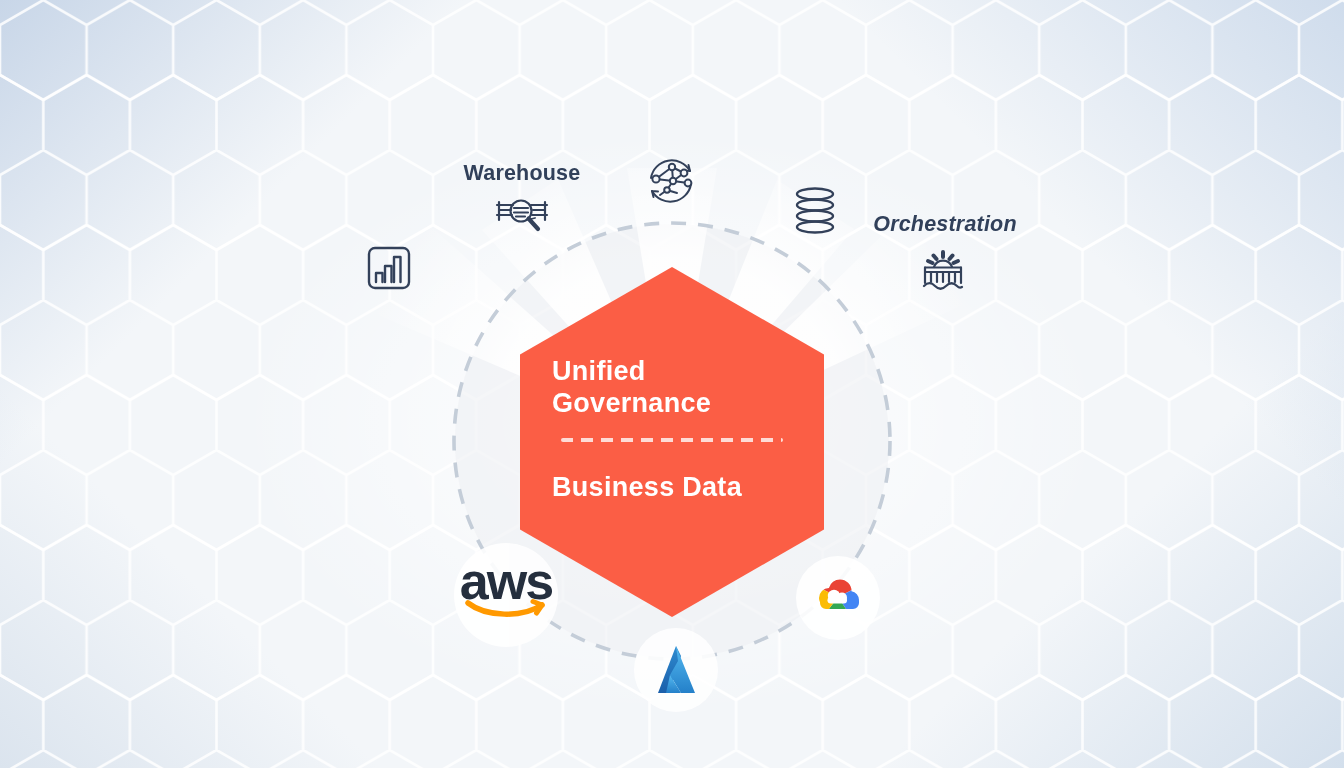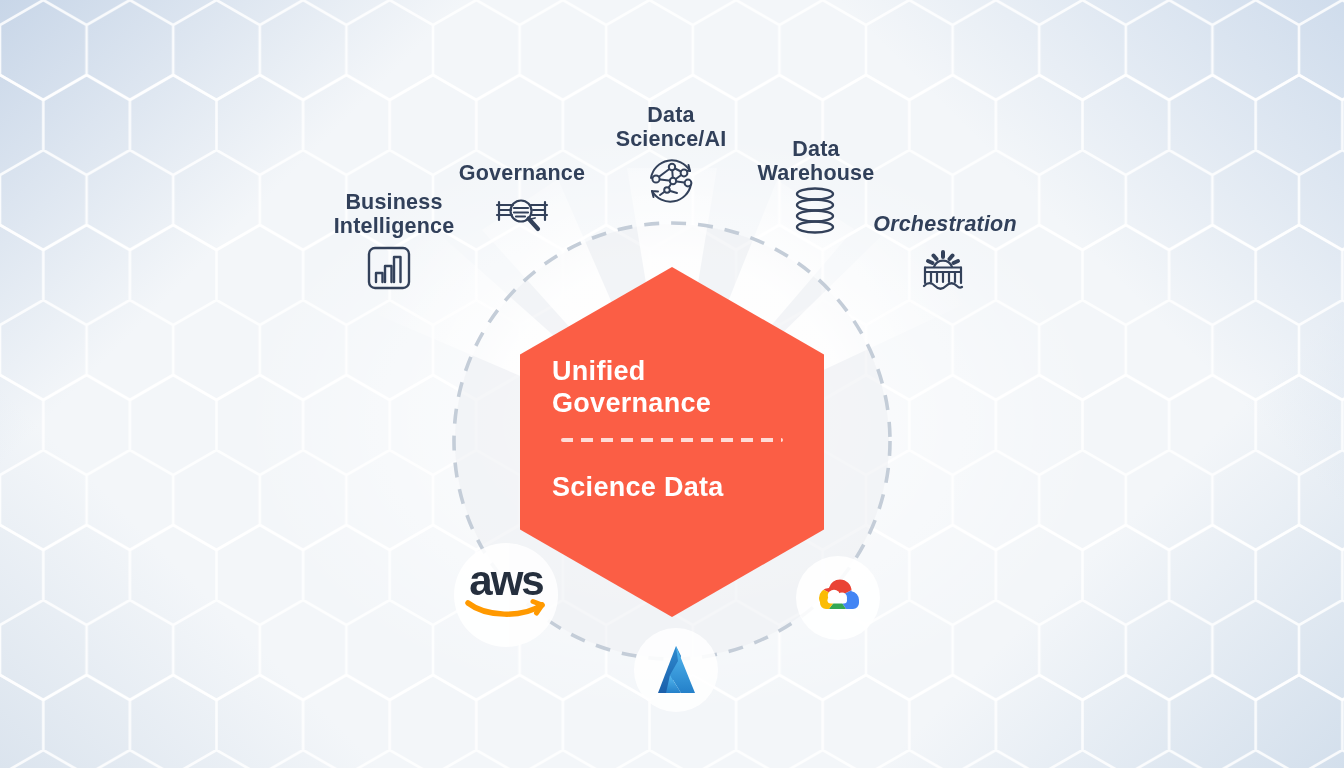--- a/index.html
+++ b/index.html
@@ -23,21 +23,21 @@
   .hex-text{position:absolute;color:#ffffff;text-align:left;font-weight:700;}
   .hex-title{width:240px;left:552px;top:355px;font-size:27px;line-height:32px;letter-spacing:.3px;}
   .hex-divider{
     position:absolute;left:561px;top:438px;width:222px;height:4px;
     background:repeating-linear-gradient(90deg, rgba(255,255,255,.78) 0 12px, rgba(255,255,255,0) 12px 20px);
     border-radius:2px;
   }
   .hex-sub{width:240px;left:552px;top:472px;font-size:27px;line-height:30px;letter-spacing:.3px;}
   .aws-block{position:absolute;left:458px;top:562px;width:96px;text-align:center;}
   .aws-word{
-    font-weight:700;font-size:42px;line-height:38px;letter-spacing:-2px;color:#252F3E;
+    font-weight:700;font-size:52px;line-height:38px;letter-spacing:-2px;color:#252F3E;
     font-family:"Liberation Sans",sans-serif;
   }
 </style>
 </head>
 <body>
 
 <div class="stage">
 
   <svg class="layer" width="1344" height="768" aria-hidden="true">
     <defs>
@@ -114,24 +114,21 @@
         <polygon points="26,21 10,42 0,42 0,8" fill="#FBBC05"></polygon>
         <g fill="#ffffff">
           <circle cx="22" cy="20" r="6.2"></circle>
           <circle cx="30" cy="21.5" r="5"></circle>
           <rect x="15.5" y="21" width="19.5" height="6.5" rx="3.2"></rect>
         </g>
       </g>
     </g>
   </svg>
 
-  <div class="cap-label" style="left:324px;top:191px;width:140px;">Business Intelligence</div>
-  <div class="cap-label" style="left:442px;top:162px;width:160px;">Governance</div>
-  <div class="cap-label" style="left:611px;top:104px;width:120px;">Data Science/AI</div>
-  <div class="cap-label" style="left:751px;top:138px;width:130px;">Data Warehouse</div>
+  <div class="cap-label" style="left:442px;top:162px;width:160px;">Warehouse</div>
   <div class="cap-label" style="left:865px;top:213px;width:160px;font-style:italic;">Orchestration</div>
 
   <svg class="cap-icon" style="left:366px;top:245px;" width="46" height="46" viewBox="0 0 46 46">
     <g fill="none" stroke="#33415A" stroke-width="2.4" stroke-linejoin="round" stroke-linecap="round">
       <rect x="3" y="3" width="40" height="40" rx="6"></rect>
       <path d="M10 37 V28 H16.5 V37"></path>
       <path d="M19 37 V21 H25.5 V37"></path>
       <path d="M28 37 V12 H34.5 V37"></path>
     </g>
   </svg>
@@ -182,19 +179,19 @@
       <path d="M41 19 l-4.5 2" stroke-width="4"></path>
       <path d="M8 25.5 H44 M8 30 H44"></path>
       <path d="M8 25.5 V41 M44 25.5 V41"></path>
       <path d="M14 30 V40 M20 30 V40 M26 30 V40 M32 30 V40 M38 30 V40"></path>
       <path d="M7 44 q 5.5 -5.5 11 0 q 5.5 5.5 11 0 q 5.5 -5.5 11 0 q 2.5 2.5 5 1"></path>
     </g>
   </svg>
 
   <div class="hex-text hex-title">Unified Governance</div>
   <div class="hex-divider"></div>
-  <div class="hex-text hex-sub">Science Data</div>
+  <div class="hex-text hex-sub">Business Data</div>
 
   <div class="aws-block">
     <span class="aws-word">aws</span>
   </div>
 
 </div>
 
 </body></html>

